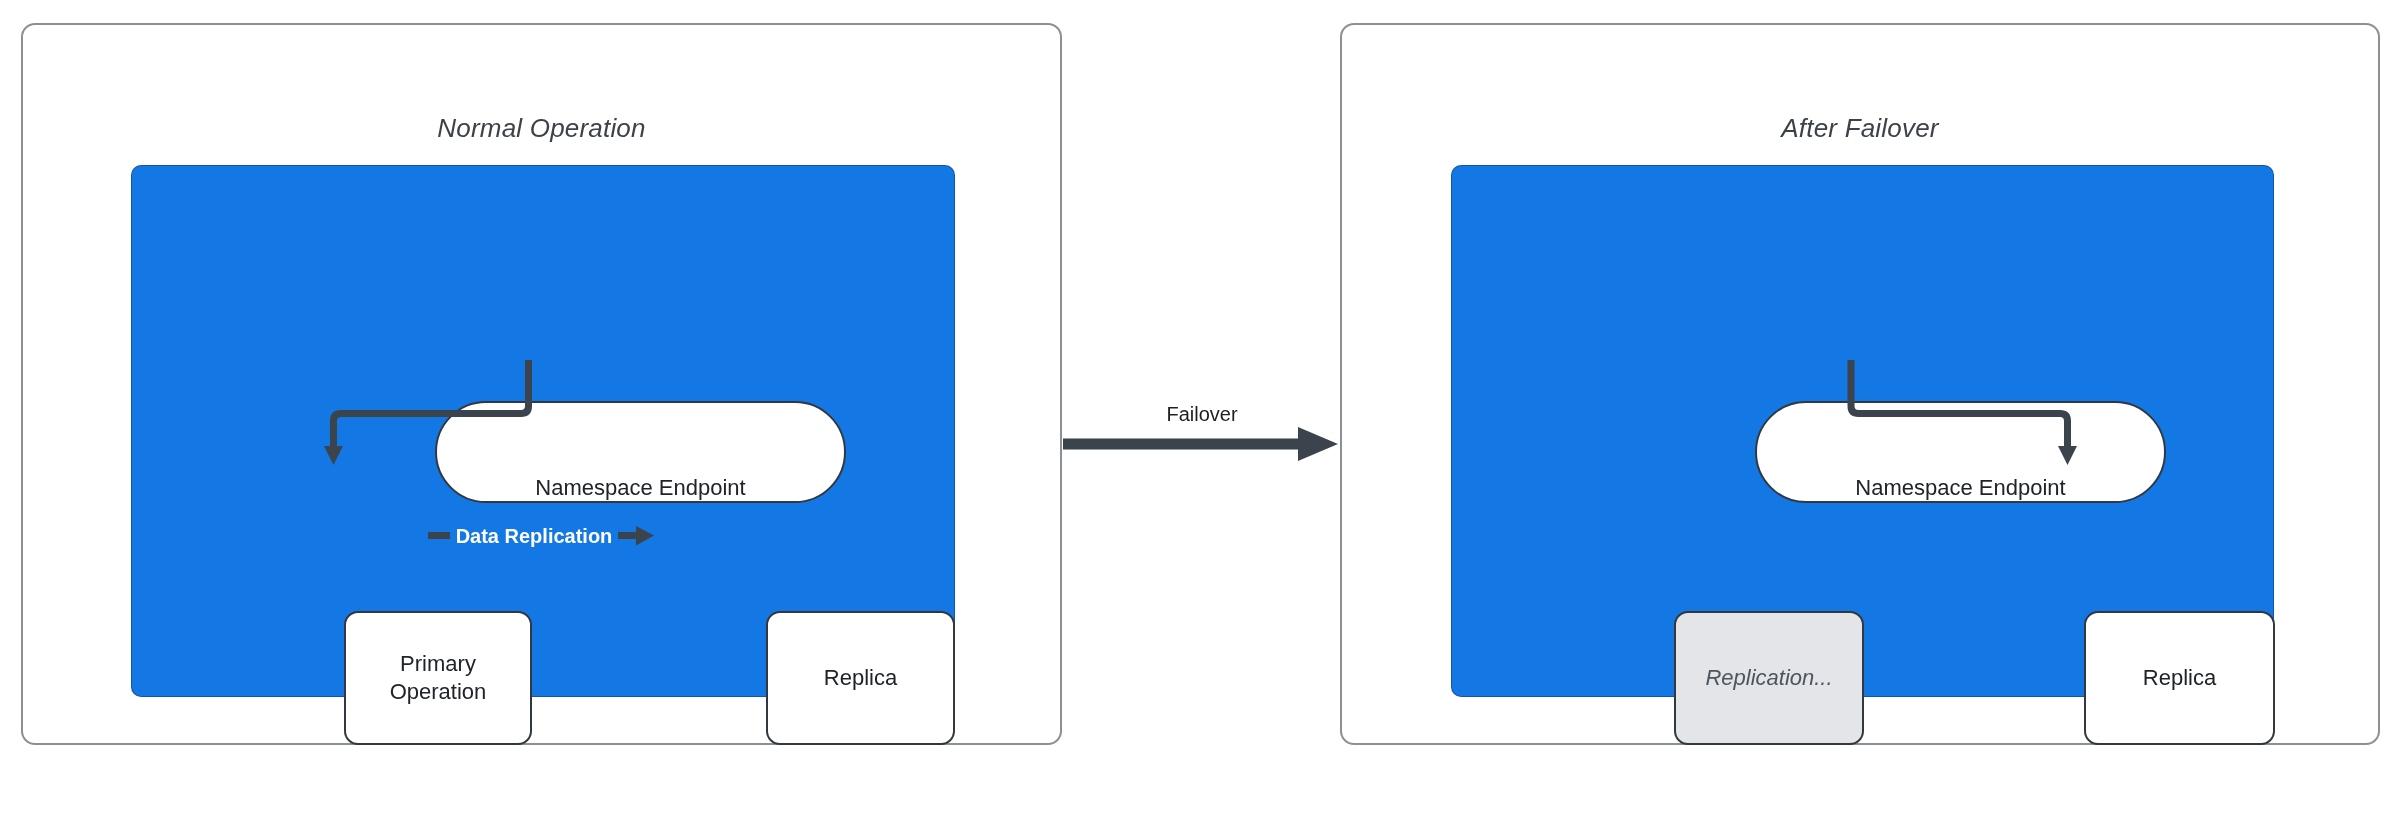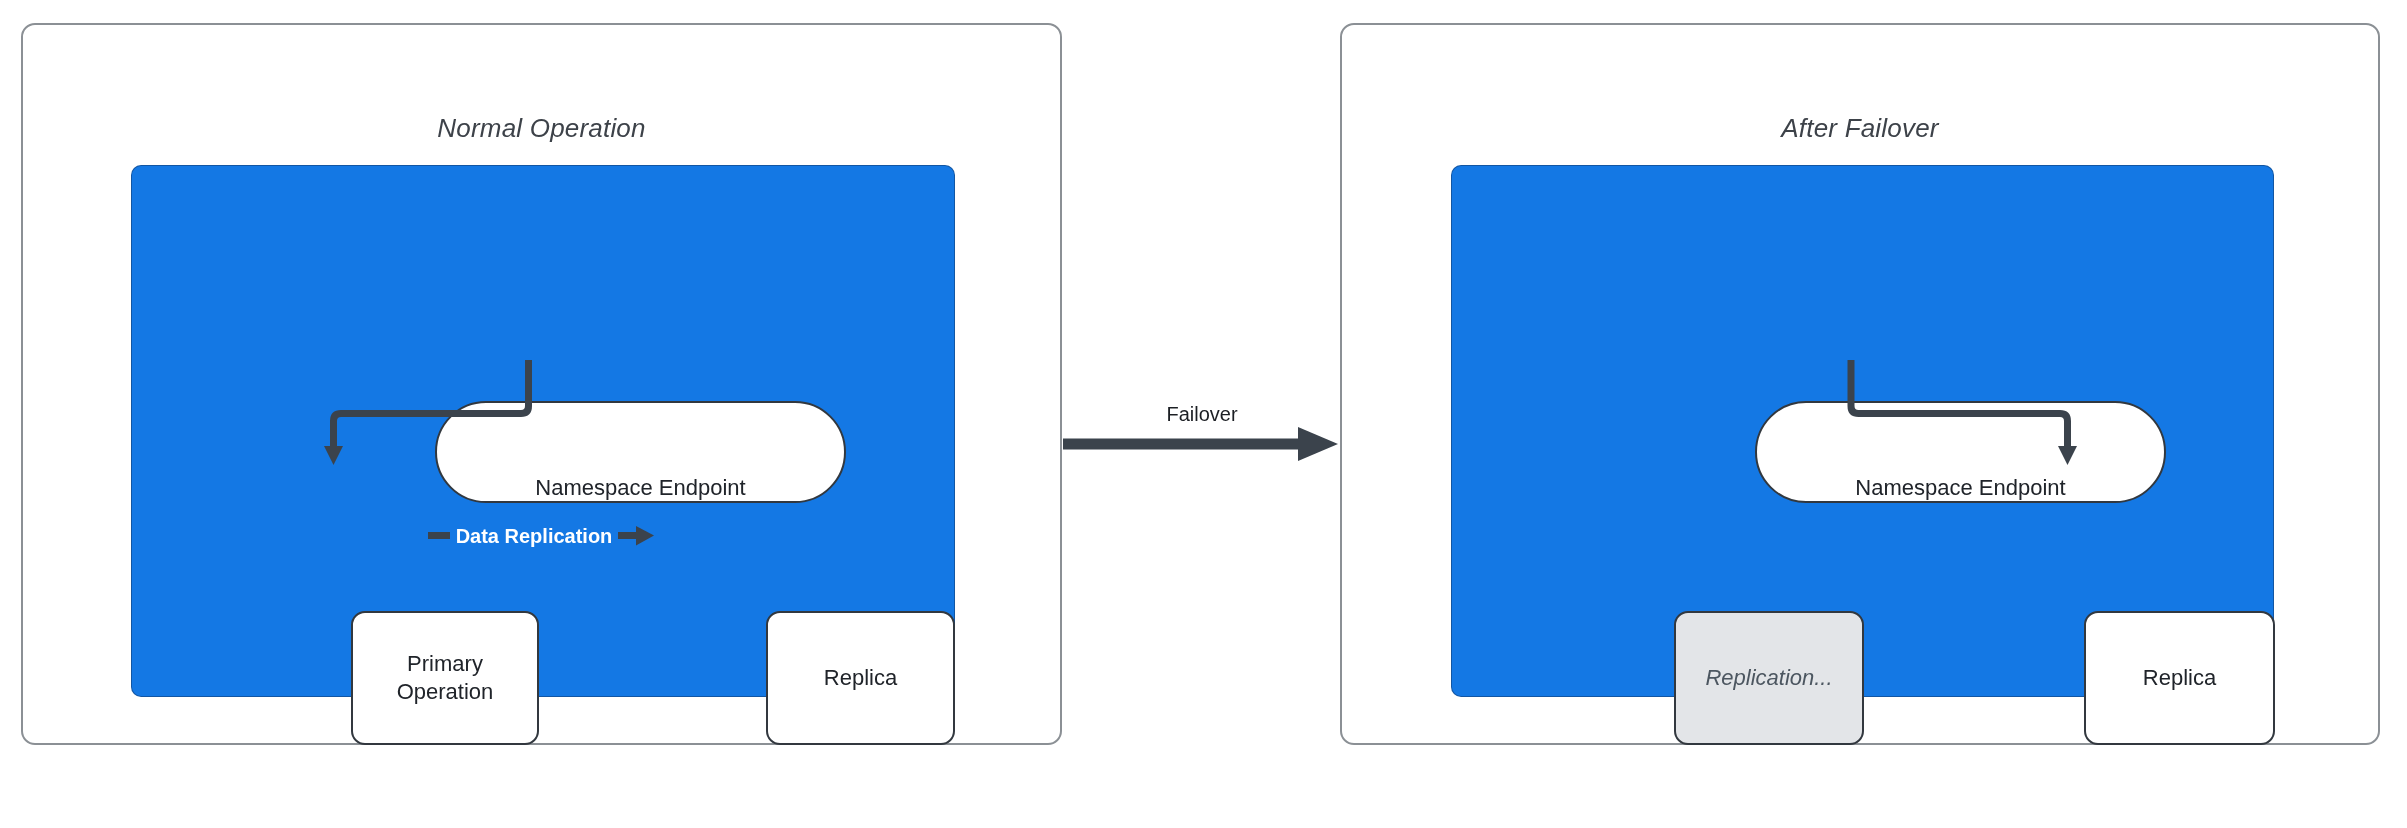--- a/index.html
+++ b/index.html
@@ -43,21 +43,21 @@
     background:var(--node-fill);border:2.5px solid var(--node-border);border-radius:51px;
     display:flex;align-items:flex-end;justify-content:center;
     font-size:22px;color:var(--node-text);
   }
   .node{
     position:absolute;top:445px;height:134px;
     background:var(--node-fill);border:2.5px solid var(--node-border);border-radius:14px;
     display:flex;align-items:center;justify-content:center;text-align:center;
     font-size:22px;line-height:28px;color:var(--node-text);
   }
-  .node.primary{left:219px;width:188px;}
+  .node.primary{left:212px;width:188px;}
   .node.replica-left{left:634px;width:189px;}
   .node.recovering{
     left:222px;width:190px;background:var(--recovering-fill);
     font-style:italic;color:var(--recovering-text);
   }
   .node.replica-right{left:632px;width:191px;}
   .connector-layer{position:absolute;left:0;top:0;width:2407px;height:828px;pointer-events:none;}
   .arrow-label-replication{
     position:absolute;left:438px;top:522px;width:168px;text-align:center;
     background:var(--blue-fill);color:var(--replication-label-color);

